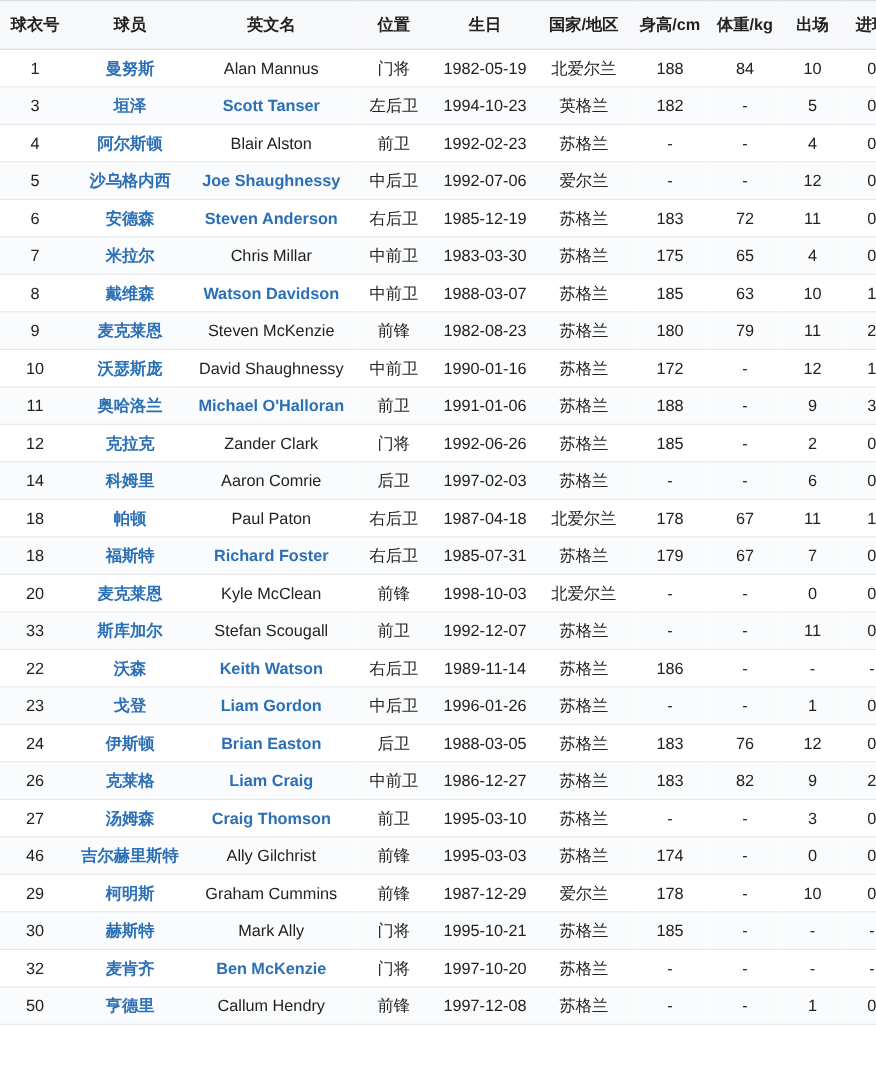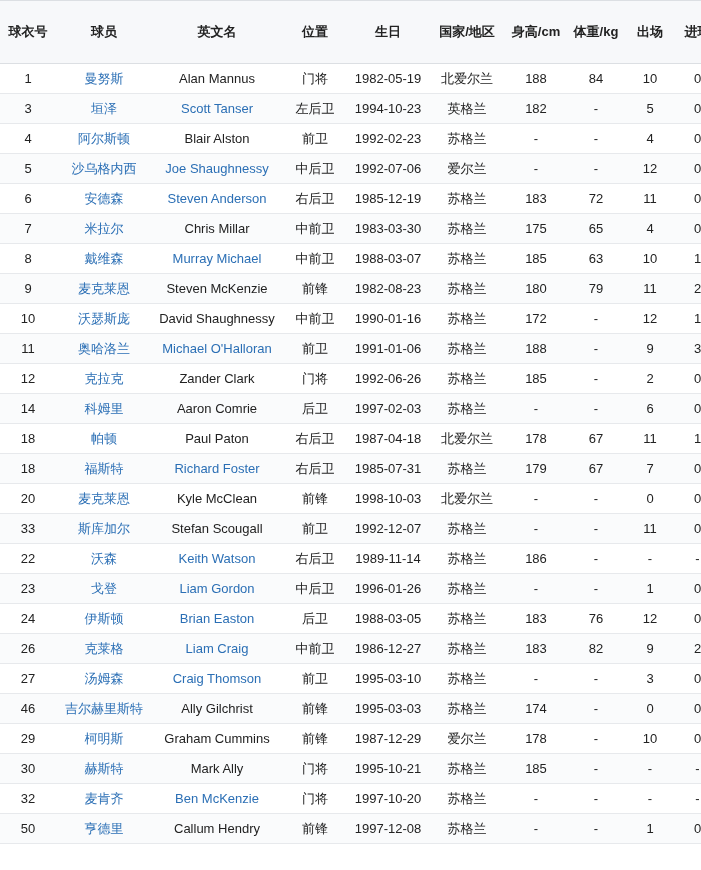--- a/index.html
+++ b/index.html
@@ -22,40 +22,41 @@
   }
   table.roster th {
     background: #f7f8fa;
     font-weight: bold;
     font-size: 13px;
     color: #222222;
     height: 30px;
     border-bottom: 1px solid #dcdfe3;
     border-top: 1px solid #dcdfe3;
     text-align: center;
-    padding: 16px 2px;
+    padding: 4px 2px;
     white-space: nowrap;
   }
   table.roster td {
     height: 29px;
     border-bottom: 1px solid #e7e9ec;
     text-align: center;
     padding: 0 2px;
     font-size: 13px;
     white-space: nowrap;
     overflow: hidden;
     text-overflow: ellipsis;
   }
   table.roster tr.alt td {
     background: #fafbfc;
   }
   .lnk {
     color: #2b6fb5;
     text-decoration: none;
     cursor: pointer;
+    font-weight: bold;
   }
   .plain {
     color: #222222;
   }
   
   col.c-num   { width: 56px; }
   col.c-cn    { width: 96px; }
   col.c-en    { width: 130px; }
   col.c-pos   { width: 66px; }
   col.c-dob   { width: 80px; }
@@ -164,21 +165,21 @@
         <td><span class="plain">1983-03-30</span></td>
         <td><span class="plain">苏格兰</span></td>
         <td><span class="plain">175</span></td>
         <td><span class="plain">65</span></td>
         <td><span class="plain">4</span></td>
         <td><span class="plain">0</span></td>
       </tr>
       <tr>
         <td><span class="plain">8</span></td>
         <td><span class="lnk">戴维森</span></td>
-        <td><span class="lnk">Murray Michael</span></td>
+        <td><span class="lnk">Watson Davidson</span></td>
         <td><span class="plain">中前卫</span></td>
         <td><span class="plain">1988-03-07</span></td>
         <td><span class="plain">苏格兰</span></td>
         <td><span class="plain">185</span></td>
         <td><span class="plain">63</span></td>
         <td><span class="plain">10</span></td>
         <td><span class="plain">1</span></td>
       </tr>
       <tr class="alt">
         <td><span class="plain">9</span></td>

